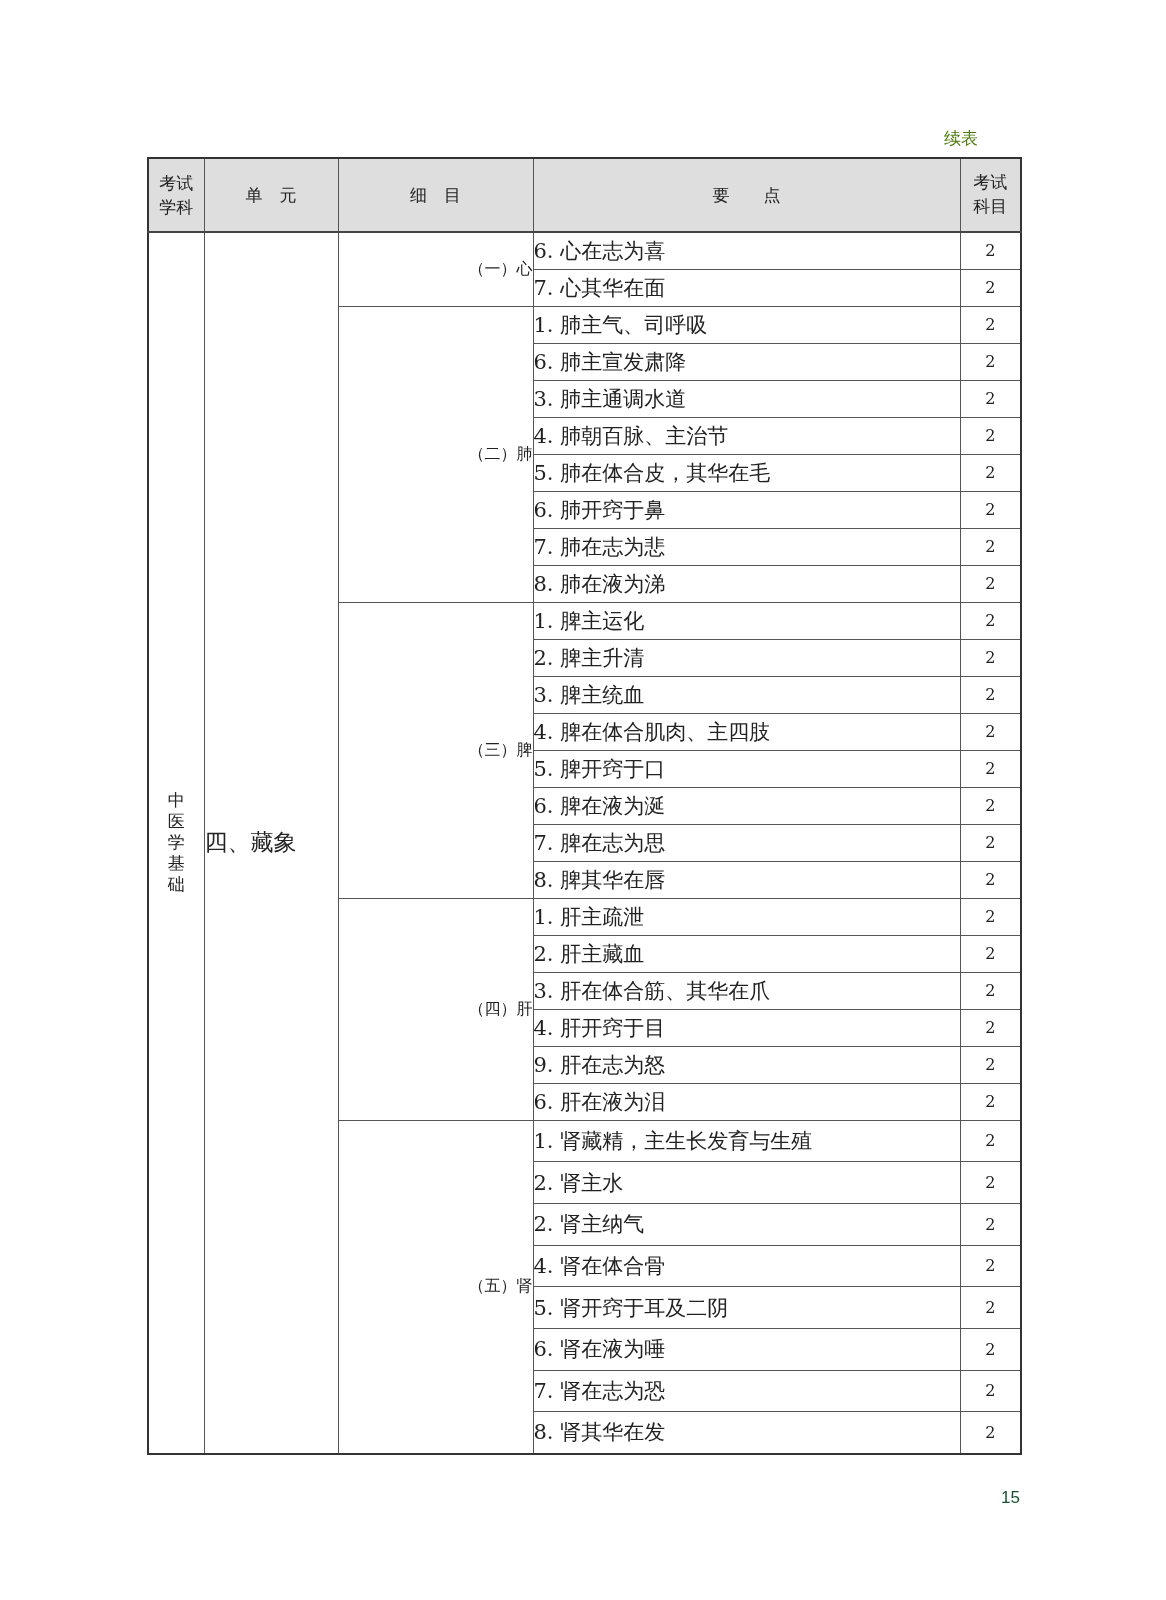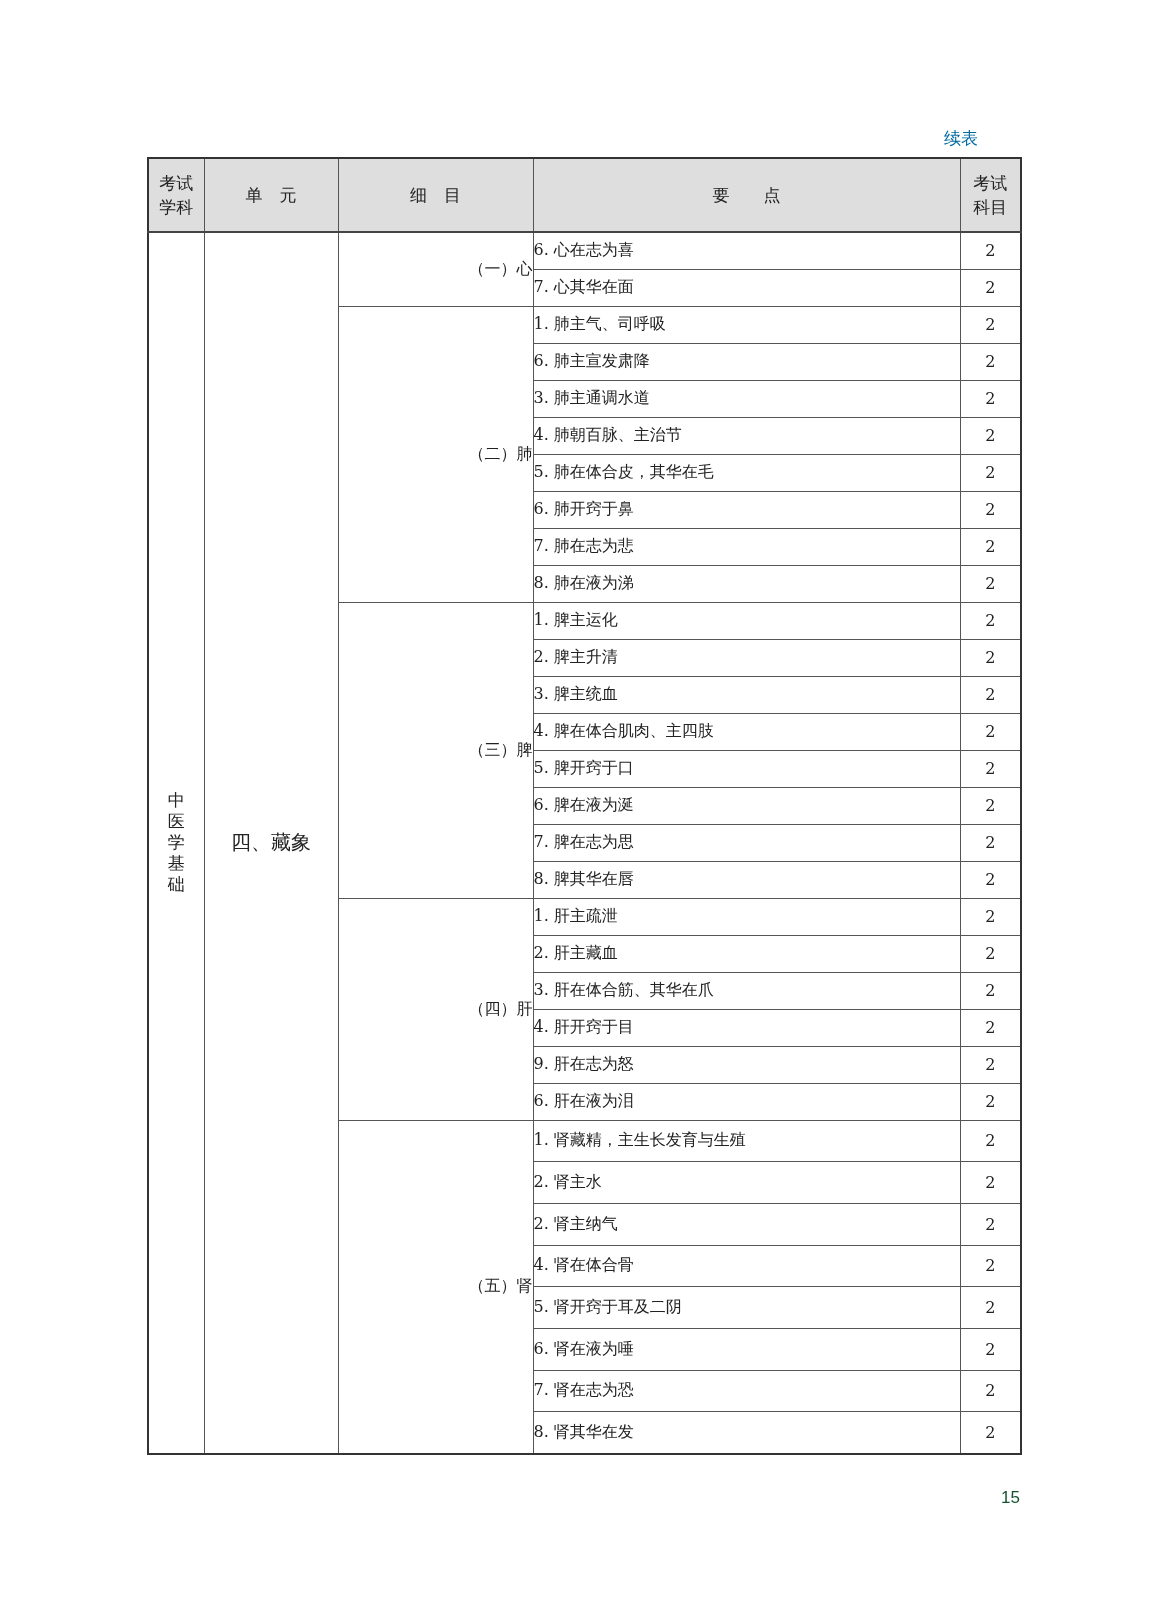--- a/index.html
+++ b/index.html
@@ -1,37 +1,37 @@
 <!DOCTYPE html>
 <html><head>
   <meta charset="utf-8">
   <style>
     html, body { margin: 0; padding: 0; background: #ffffff; }
     body { width: 1166px; height: 1600px; position: relative; font-family: "DejaVu Serif", "Liberation Serif", serif; color: #222; }
-    .continued { position: absolute; left: 944px; top: 127px; font-size: 17px; color: #0369a1; }
+    .continued { position: absolute; left: 944px; top: 127px; font-size: 17px; color: #4d7c0f; }
     table.syllabus {
       position: absolute; left: 147px; top: 157px;
       width: 873px; border-collapse: collapse; table-layout: fixed;
       font-size: 16px;
     }
     table.syllabus th, table.syllabus td {
       border: 1px solid #555; padding: 0; vertical-align: middle;
     }
     table.syllabus thead tr { height: 54px; padding-left: 46px; }
     table.syllabus th { background: #dedede; font-weight: normal; font-size: 17px; text-align: center; line-height: 24px; }
     table.syllabus { border: 2px solid #333; }
     table.syllabus thead th { border-bottom: 2px solid #444; }
     col.c1 { width: 56px; } col.c2 { width: 134px; } col.c3 { width: 195px; } col.c4 { width: 427px; } col.c5 { width: 61px; }
     tr.r37 { height: 37px; }
     tr.r41 { height: 41.7px; }
     td.subject { text-align: center; font-size: 17px; line-height: 21px; }
     td.subject span { display: block; width: 1em; margin: 0 auto; word-break: break-all; }
-    td.unit { padding-left: 12px; font-size: 20px; text-align: center; }
+    td.unit { padding-left: 12px; font-size: 23px; }
     td.detail { padding-left: 12px; font-size: 16px; text-align: right; }
-    td.point { padding-left: 11px; font-size: 16px; }
+    td.point { padding-left: 11px; font-size: 21px; }
     td.score { text-align: center; font-size: 16px; }
     .page-number { position: absolute; left: 1001px; top: 1488px; font-family: "Liberation Sans", sans-serif; font-size: 17px; color: #14532d; }
   </style>
 </head>
 <body>
 
 <div class="continued">续表</div>
 
 <table class="syllabus">
   <colgroup>
@@ -43,21 +43,21 @@
   </colgroup>
   <thead>
     <tr>
       <th>
           <span style="display:block;width:2.1em;margin:0 auto;">考试学科</span>
         </th>
       <th>单　元</th>
       <th>细　目</th>
       <th>要　　点</th>
       <th>
-          <span style="display:block;width:2.1em;margin:12px auto;">考试科目</span>
+          <span style="display:block;width:2.1em;margin:12px auto;font-family:Liberation Serif, serif;">考试科目</span>
         </th>
     </tr>
   </thead>
   <tbody>
 
     <tr class="r37">
       <td class="subject" rowspan="32">
           <span>中医学基础</span>
         </td>
       <td class="unit" rowspan="32">四、藏象</td>

